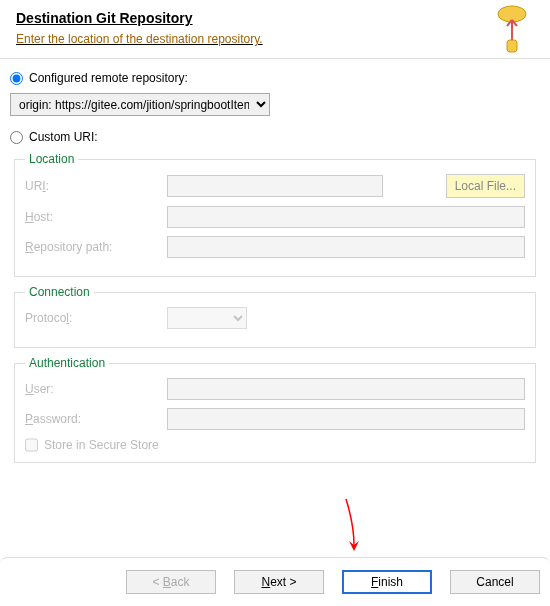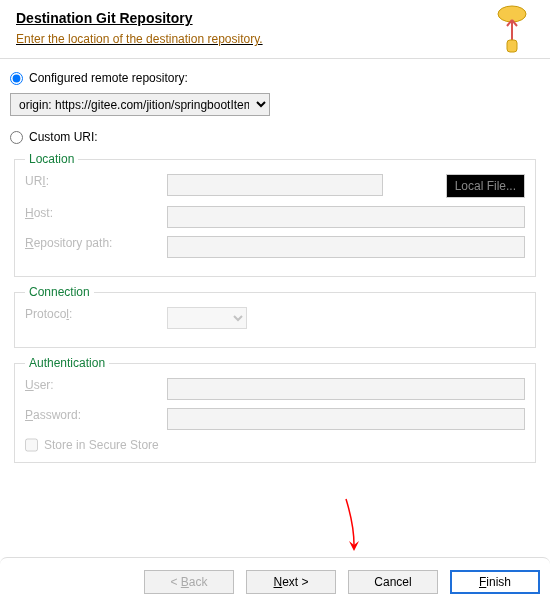--- a/index.html
+++ b/index.html
@@ -59,20 +59,21 @@
     padding: 8px 10px 10px 10px;
     font-size: 12px;
     color: #888;
   }
   fieldset legend {
     padding: 0 4px;
     color: #15803d;
   }
   .field-row {
     display: flex;
+    align-items: center;
     margin-bottom: 8px;
     gap: 46px;
   }
   .field-row label {
     width: 96px;
     color: #bbb;
   }
   .field-row label .u { text-decoration: underline; }
   .field-row input[type="text"],
   .field-row input[type="password"],
@@ -93,38 +94,38 @@
   .field-row.short input[type="text"],
   .field-row.short select {
     flex: 0 0 80px;
   }
   .local-file-btn {
     margin-left: 17px;
     height: 24px;
     padding: 0 8px;
     font-size: 12px;
     border: 1px solid #ccc;
-    background: #000000;
+    background: #fef9c3;
     color: #888;
   }
   .check-row {
     display: flex;
     gap: 6px;
     color: #bbb;
     margin-top: 4px;
   }
   .check-row input { accent-color: #888; }
   .button-bar {
     position: absolute;
     left: 0; right: 0; bottom: 0;
     border-top: 1px solid #ddd;
     padding: 12px 10px;
     display: flex;
     justify-content: flex-end;
-    gap: 12px;
+    gap: 18px;
     background: #fff;
     border-radius: 7px;
   }
   .btn {
     min-width: 90px;
     height: 24px;
     font-size: 12px;
     border: 1px solid #bfbfbf;
     background: #f2f2f2;
     cursor: pointer;
@@ -233,15 +234,15 @@
     <path d="M6 4 Q14 30 14 50" stroke="#ff0000" stroke-width="1.5" fill="none"></path>
     <path d="M14 56 L9 46 L14 50 L19 46 Z" fill="#ff0000"></path>
   </svg>
 </div>
 
 <div class="watermark">@51CTO博客</div>
 
 <div class="button-bar">
   <button class="btn" disabled="">&lt; <span class="u">B</span>ack</button>
   <button class="btn"><span class="u">N</span>ext &gt;</button>
+  <button class="btn primary"><span class="u">F</span>inish</button>
   <button class="btn">Cancel</button>
-  <button class="btn primary"><span class="u">F</span>inish</button>
 </div>
 
 </body></html>

